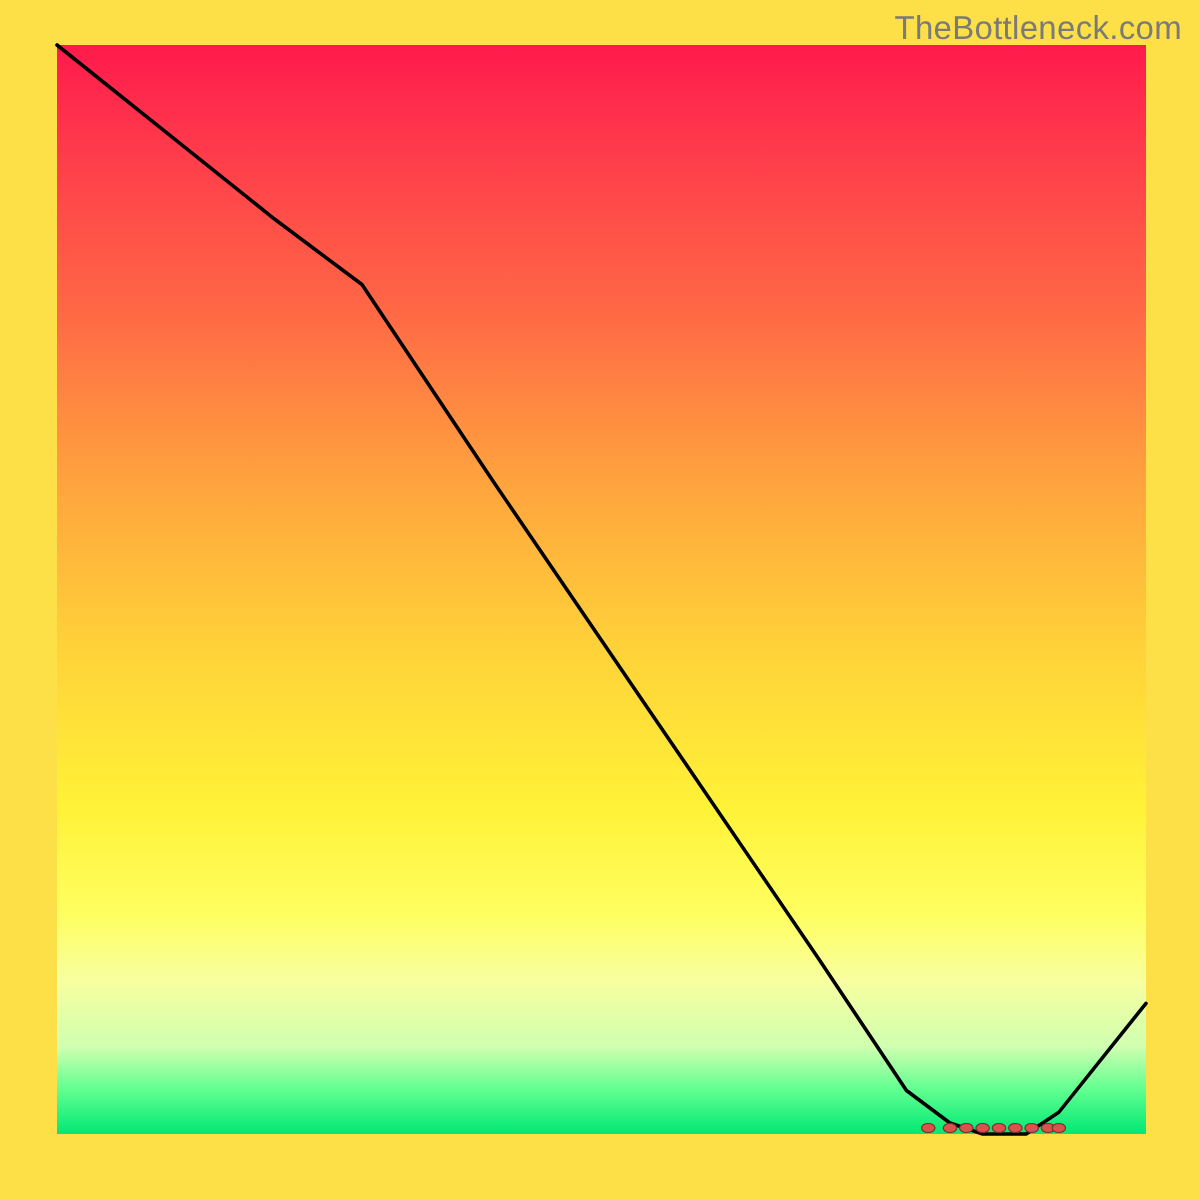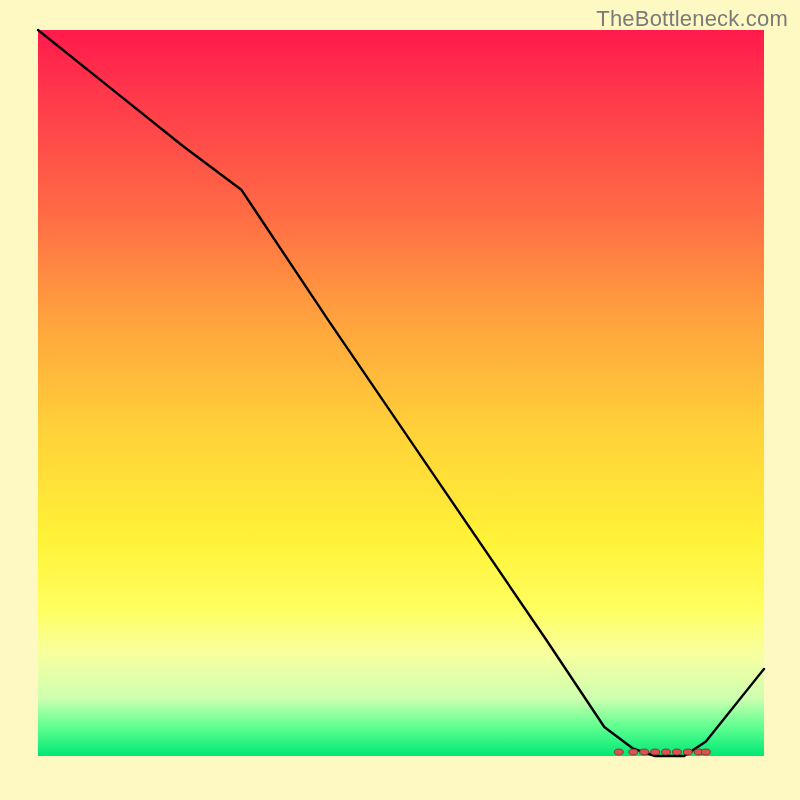--- a/index.html
+++ b/index.html
@@ -8,21 +8,21 @@
     width: 800px;
     height: 800px;
     background: #000;
     font-family: Arial, Helvetica, sans-serif;
     overflow: hidden;
   }
   .frame {
     position: relative;
     width: 800px;
     height: 800px;
-    background: #fef9c3;
+    background: #fde047;
   }
   .watermark {
     position: absolute;
     top: 6px;
     right: 12px;
     color: #7a7a7a;
     font-size: 22px;
     font-weight: 400;
     letter-spacing: 0.2px;
     z-index: 5;

